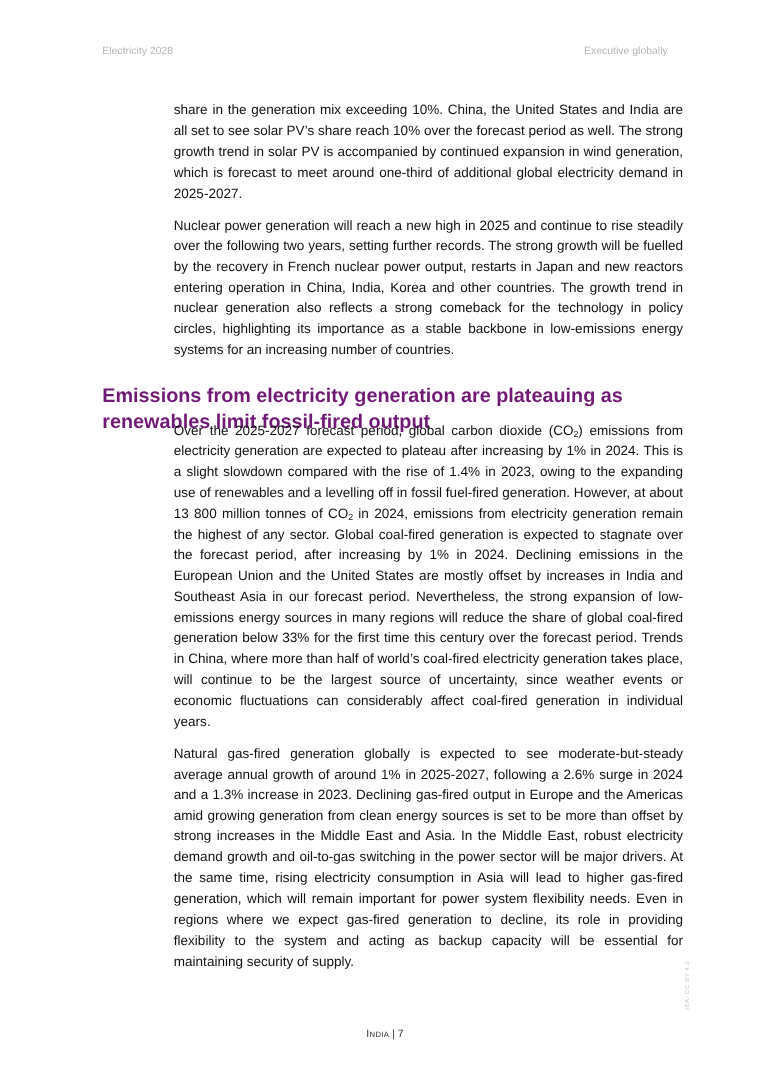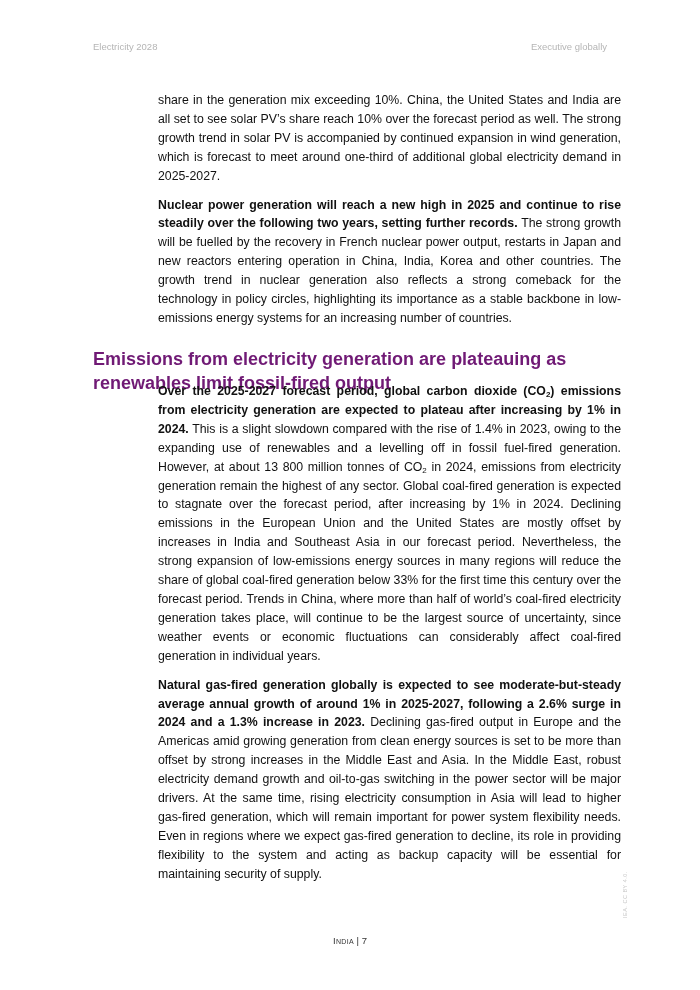--- a/index.html
+++ b/index.html
@@ -2,21 +2,21 @@
 <html><head>
   <meta charset="utf-8">
   <style>
     html, body { margin: 0; padding: 0; background: #ffffff; }
     body { width: 700px; height: 990px; position: relative; overflow: hidden; font-family: "Liberation Sans", sans-serif; color: #111111; }
     .running-header { position: absolute; top: 41px; left: 93px; width: 514px; height: 14px; font-size: 9.5px; color: #b5b5b5; }
     .running-header .left { position: absolute; left: 0; top: 0; }
     .running-header .right { position: absolute; right: 0; top: 0; }
     .body-block { position: absolute; left: 144px; width: 463px; font-size: 12.3px; line-height: 18.9px; text-align: justify; margin-left: 14px; }
     .body-block p { margin: 0 0 10px 0; }
-    .body-block b { font-weight: bold; }
+    .body-block b { font-weight: normal; }
     .section-heading { position: absolute; left: 93px; top: 347px; width: 520px; font-size: 18px; font-weight: bold; color: #701a75; line-height: 24px; margin: 0; }
     .footer { position: absolute; top: 935px; left: 0; width: 700px; text-align: center; font-size: 9.5px; color: #333333; }
     .footer .page-word { font-variant: small-caps; letter-spacing: 0.3px; }
     .license { position: absolute; left: 622px; top: 918px; transform: rotate(-90deg); transform-origin: left top; font-size: 5.5px; color: #c8c8c8; white-space: nowrap; letter-spacing: 0.5px; }
     sub { font-size: 0.65em; vertical-align: -0.25em; line-height: 0; }
   </style>
 </head>
 <body>
 
 <div class="running-header">

